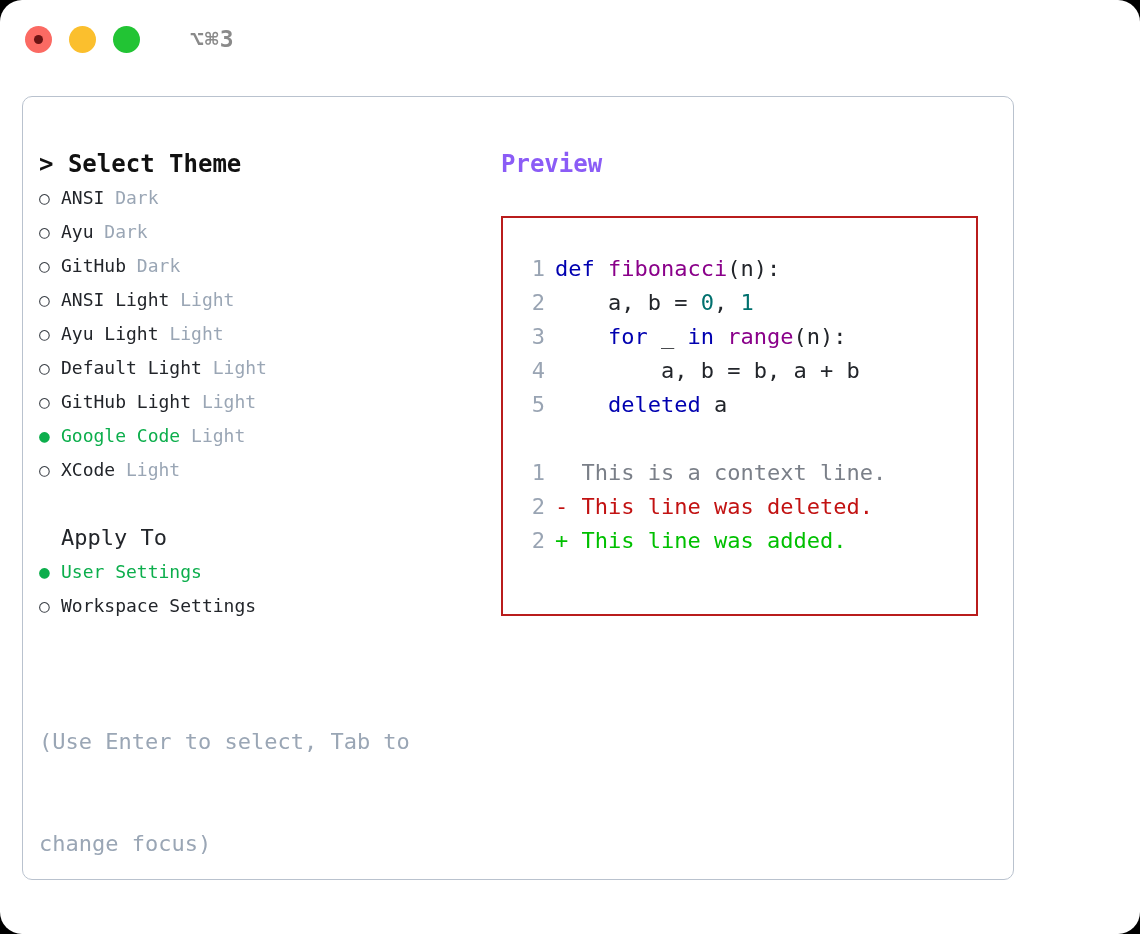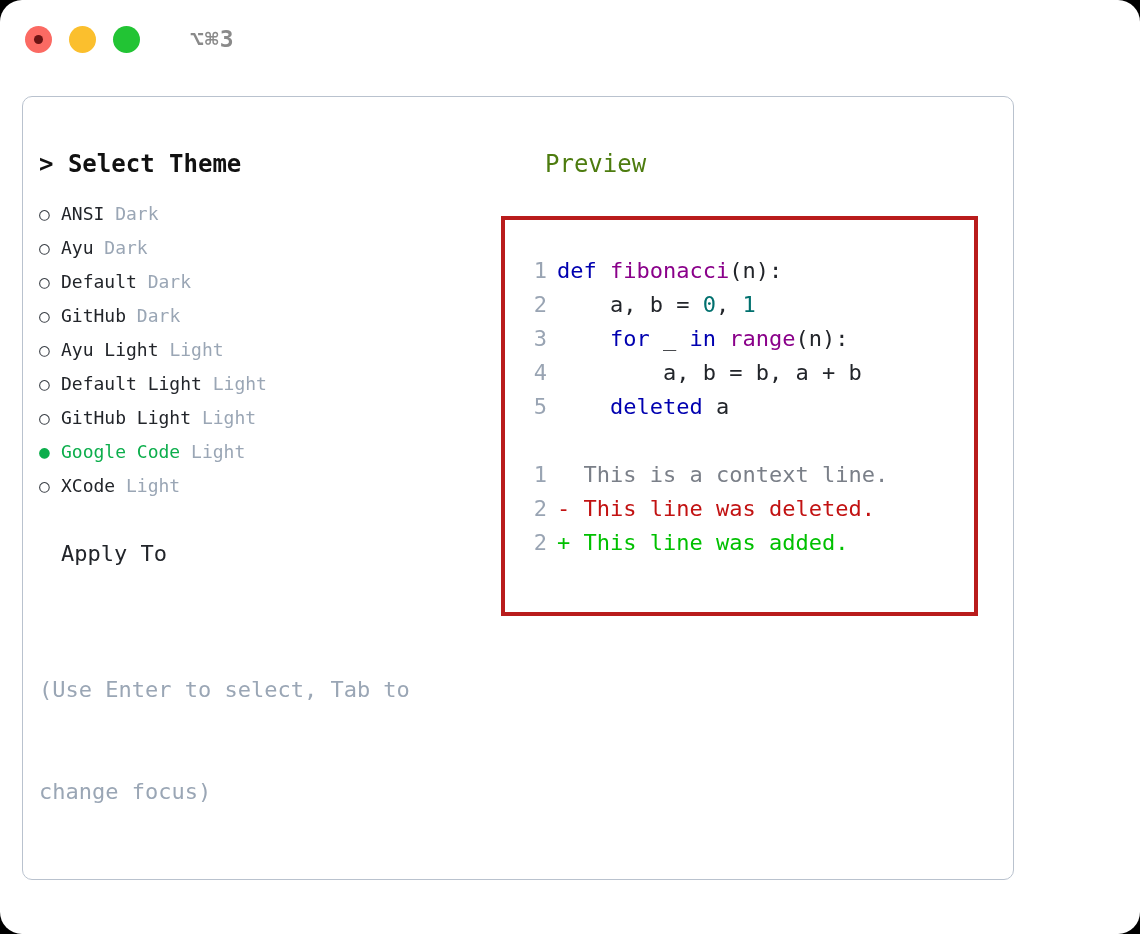--- a/index.html
+++ b/index.html
@@ -37,21 +37,21 @@
     box-sizing:border-box;
   }
   .cols{
     position:absolute;left:0;top:0;width:100%;height:100%;
   }
   .left-col{position:absolute;left:16px;top:50px;width:450px;}
   .right-col{position:absolute;left:478px;top:50px;width:500px;}
 
   .head-line{
     font-size:24px;color:#111111;font-weight:bold;white-space:pre;
-    line-height:34px;margin-bottom:16px;
+    line-height:34px;margin-bottom:0;
   }
   .opt{
     font-size:18px;line-height:34px;white-space:pre;color:#22252a;
   }
   .bullet{display:inline-block;width:22px;}
   .bullet.off{color:#3a3f46;}
   .bullet.on{color:#0cae4c;}
   .opt .name{color:#22252a;}
   .opt.selected .name{color:#0cae4c;}
   .opt .tagv{color:#9aa6b5;}
@@ -59,27 +59,26 @@
     font-size:22px;line-height:34px;white-space:pre;color:#22252a;
     padding-left:22px;
   }
   .spacer{height:34px;}
   .hint{
     font-size:22px;line-height:34px;color:#9aa6b5;white-space:pre;
     margin-top:34px;
   }
 
   .preview-title{
-    font-size:24px;color:#4d7c0f;font-weight:normal;white-space:pre;
+    font-size:24px;color:#8b5cf6;font-weight:bold;white-space:pre;
     line-height:34px;
-    margin-left:44px;
   }
   .preview-box{
     margin-top:35px;width:477px;height:400px;
-    border:4px solid #b91c1c;background:#ffffff;box-sizing:border-box;
+    border:2px solid #b91c1c;background:#ffffff;box-sizing:border-box;
     padding:34px 0 0 18px;
   }
   .code-line{
     font-size:22px;line-height:34px;white-space:pre;color:#22252a;
   }
   .ln{display:inline-block;width:24px;text-align:right;color:#99a4b3;margin-right:10px;}
   .kw{color:#0000b0;}
   .fn{color:#8a008a;}
   .num{color:#00706e;}
   .pl{color:#22252a;}
@@ -103,32 +102,36 @@
   </div>
 
   <div class="panel">
     <div class="cols">
 
       <div class="left-col">
         <div class="head-line">&gt; Select Theme</div>
         <div id="theme-list">
             <div class="opt"><span class="bullet off">○</span><span class="name">ANSI</span><span class="tagv"> Dark</span></div>
             <div class="opt"><span class="bullet off">○</span><span class="name">Ayu</span><span class="tagv"> Dark</span></div>
-            <div class="opt"><span class="bullet off">○</span><span class="name">Default</span><span class="tagv"> Dark</span></div>
             <div class="opt"><span class="bullet off">○</span><span class="name">GitHub</span><span class="tagv"> Dark</span></div>
+            <div class="opt"><span class="bullet off">○</span><span class="name">ANSI Light</span><span class="tagv"> Light</span></div>
             <div class="opt"><span class="bullet off">○</span><span class="name">Ayu Light</span><span class="tagv"> Light</span></div>
             <div class="opt"><span class="bullet off">○</span><span class="name">Default Light</span><span class="tagv"> Light</span></div>
             <div class="opt"><span class="bullet off">○</span><span class="name">GitHub Light</span><span class="tagv"> Light</span></div>
             <div class="opt selected"><span class="bullet on">●</span><span class="name">Google Code</span><span class="tagv"> Light</span></div>
             <div class="opt"><span class="bullet off">○</span><span class="name">XCode</span><span class="tagv"> Light</span></div>
           </div>
 
         <div class="spacer"></div>
 
         <div class="group-head">Apply To</div>
+        <div id="apply-list">
+            <div class="opt selected"><span class="bullet on">●</span><span class="name">User Settings</span></div>
+            <div class="opt"><span class="bullet off">○</span><span class="name">Workspace Settings</span></div>
+          </div>
 
         <div class="hint">
           <div>(Use Enter to select, Tab to</div>
           <div>change focus)</div>
         </div>
       </div>
 
       <div class="right-col">
         <div class="preview-title">Preview</div>
         <div class="preview-box">

